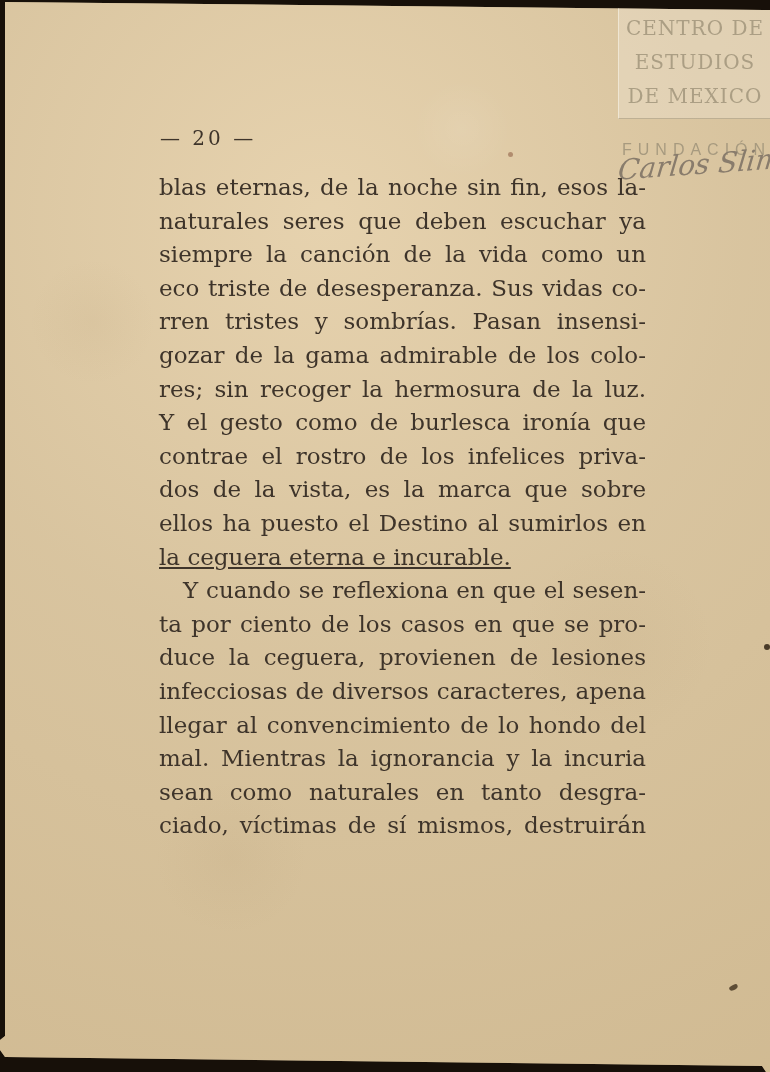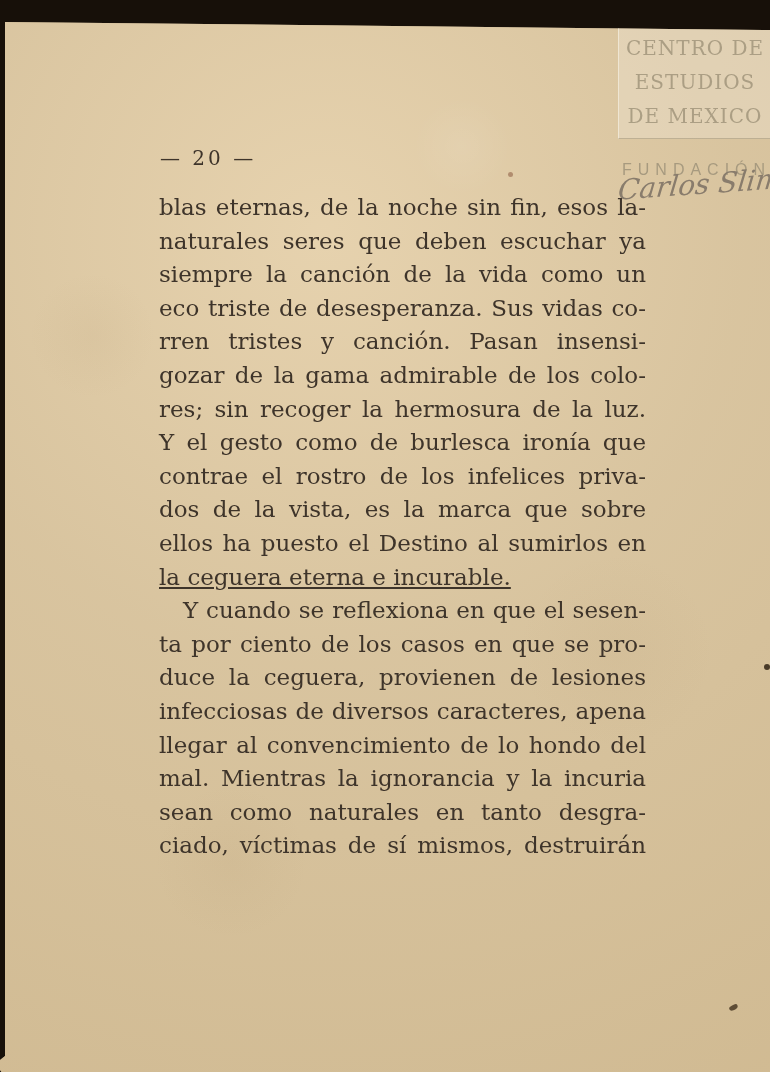--- a/index.html
+++ b/index.html
@@ -10,21 +10,20 @@
     background: var(--frame, #171009);
     font-family: "DejaVu Serif", serif;
   }
   .paper {
     position: absolute; inset: 0;
     
     clip-path: polygon(5px 2px, 770px 10px, 770px 1072px, 766px 1072px, 762px 1066px, 5px 1057px, 0px 1050px, 0px 1040px, 5px 1036px);
     background:
       radial-gradient(ellipse 120% 90% at 42% 20%, rgba(232,212,176,0.9) 0%, rgba(217,197,160,0.6) 45%, rgba(203,180,138,0.55) 100%),
       var(--paper, #d8c39e);
-    margin-top: 20px;
   }
   .mottle {
     position: absolute; inset: 0;
     background:
       radial-gradient(circle 90px at 12% 30%, rgba(150,120,80,0.06), transparent 70%),
       radial-gradient(circle 140px at 80% 60%, rgba(150,120,80,0.05), transparent 70%),
       radial-gradient(circle 110px at 30% 80%, rgba(150,120,80,0.06), transparent 70%),
       radial-gradient(circle 70px at 60% 12%, rgba(255,255,255,0.08), transparent 70%);
   }
 
@@ -110,21 +109,21 @@
   <div class="wm-foundation">FUNDACIÓN</div>
   <div class="wm-signature">Carlos Slim</div>
 
   <div class="page-number">— 20 —</div>
 
   <div class="body-text">
       <div class="line">blas eternas, de la noche sin fin, esos la-</div>
       <div class="line">naturales seres que deben escuchar ya</div>
       <div class="line">siempre la canción de la vida como un</div>
       <div class="line">eco triste de desesperanza. Sus vidas co-</div>
-      <div class="line">rren tristes y canción. Pasan insensi-</div>
+      <div class="line">rren tristes y sombrías. Pasan insensi-</div>
       <div class="line">gozar de la gama admirable de los colo-</div>
       <div class="line">res; sin recoger la hermosura de la luz.</div>
       <div class="line">Y el gesto como de burlesca ironía que</div>
       <div class="line">contrae el rostro de los infelices priva-</div>
       <div class="line">dos de la vista, es la marca que sobre</div>
       <div class="line">ellos ha puesto el Destino al sumirlos en</div>
       <div class="line nojust">la ceguera eterna e incurable.</div>
       <div class="line indent">Y cuando se reflexiona en que el sesen-</div>
       <div class="line">ta por ciento de los casos en que se pro-</div>
       <div class="line">duce la ceguera, provienen de lesiones</div>

